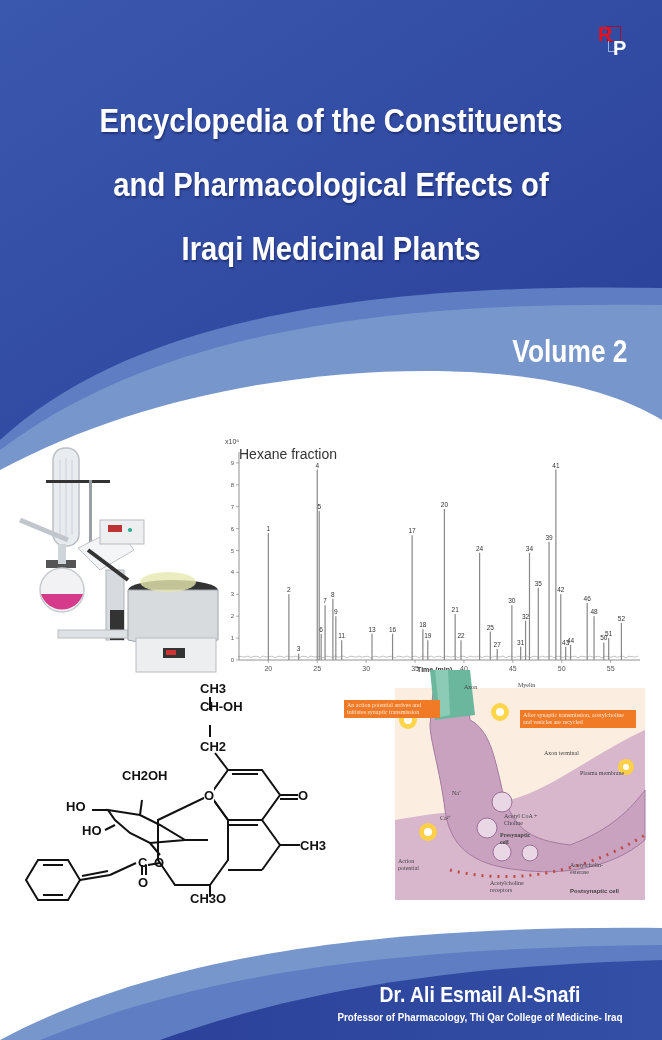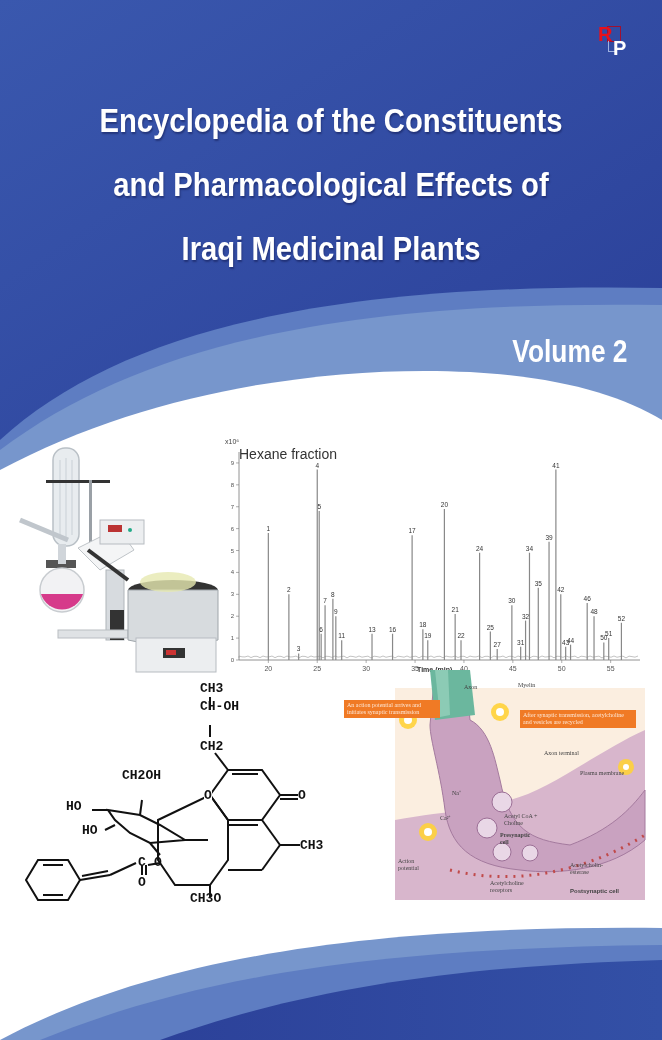--- a/index.html
+++ b/index.html
@@ -19,21 +19,21 @@
   .author .aff{font-weight:bold;font-size:11.5px;transform:scaleX(0.85);white-space:nowrap;margin-top:3px;}
   .img-evap{position:absolute;left:8px;top:440px;width:212px;height:240px;}
   .img-chrom{position:absolute;left:225px;top:438px;width:420px;height:240px;}
   .img-struct{position:absolute;left:10px;top:675px;width:330px;height:240px;}
   .img-synapse{position:absolute;left:330px;top:670px;width:320px;height:235px;}
   .chrom-title{position:absolute;left:14px;top:8px;font-size:14px;color:#333;}
   .chrom-axis{position:absolute;font-size:7px;color:#444;}
   .chrom-xlabel{position:absolute;left:192px;top:228px;font-size:7px;color:#333;font-weight:bold;}
   .syn-note{position:absolute;background:#f07a25;color:#fde8d8;font-size:6px;line-height:7px;padding:2px 3px;font-family:"Liberation Serif",serif;}
   .syn-label{position:absolute;font-size:6px;color:#444;font-family:"Liberation Serif",serif;line-height:7px;}
-  .chem{position:absolute;font-family:Liberation Mono, monospace;font-weight:bold;font-size:13px;color:#111;white-space:nowrap;}
+  .chem{position:absolute;font-family:Liberation Sans, sans-serif;font-weight:bold;font-size:13px;color:#111;white-space:nowrap;}
 </style>
 </head>
 <body>
 
 <div class="cover">
 
   <svg class="bg-svg" width="662" height="1040" viewBox="0 0 662 1040">
     <defs>
       <linearGradient id="topg" x1="0" y1="0" x2="1" y2="1">
         <stop offset="0" stop-color="#3a58ae"></stop>
@@ -310,14 +310,18 @@
     <span class="syn-label" style="left:122px;top:120px;">Na⁺</span>
     <span class="syn-label" style="left:110px;top:145px;">Ca²⁺</span>
     <span class="syn-label" style="left:174px;top:143px;width:50px;">Acetyl CoA + Choline</span>
     <span class="syn-label" style="left:170px;top:162px;width:40px;font-weight:bold;">Presynaptic cell</span>
     <span class="syn-label" style="left:68px;top:188px;width:38px;">Action potential</span>
     <span class="syn-label" style="left:160px;top:210px;width:55px;">Acetylcholine receptors</span>
     <span class="syn-label" style="left:240px;top:192px;width:50px;">Acetylcholin-esterase</span>
     <span class="syn-label" style="left:240px;top:218px;font-weight:bold;font-family:'Liberation Sans',sans-serif;">Postsynaptic cell</span>
   </div>
 
+  <div class="author">
+    <div class="name">Dr. Ali  Esmail  Al-Snafi</div>
+    <div class="aff">Professor of Pharmacology, Thi Qar College of Medicine- Iraq</div>
+  </div>
 
 </div>
 
 </body></html>

